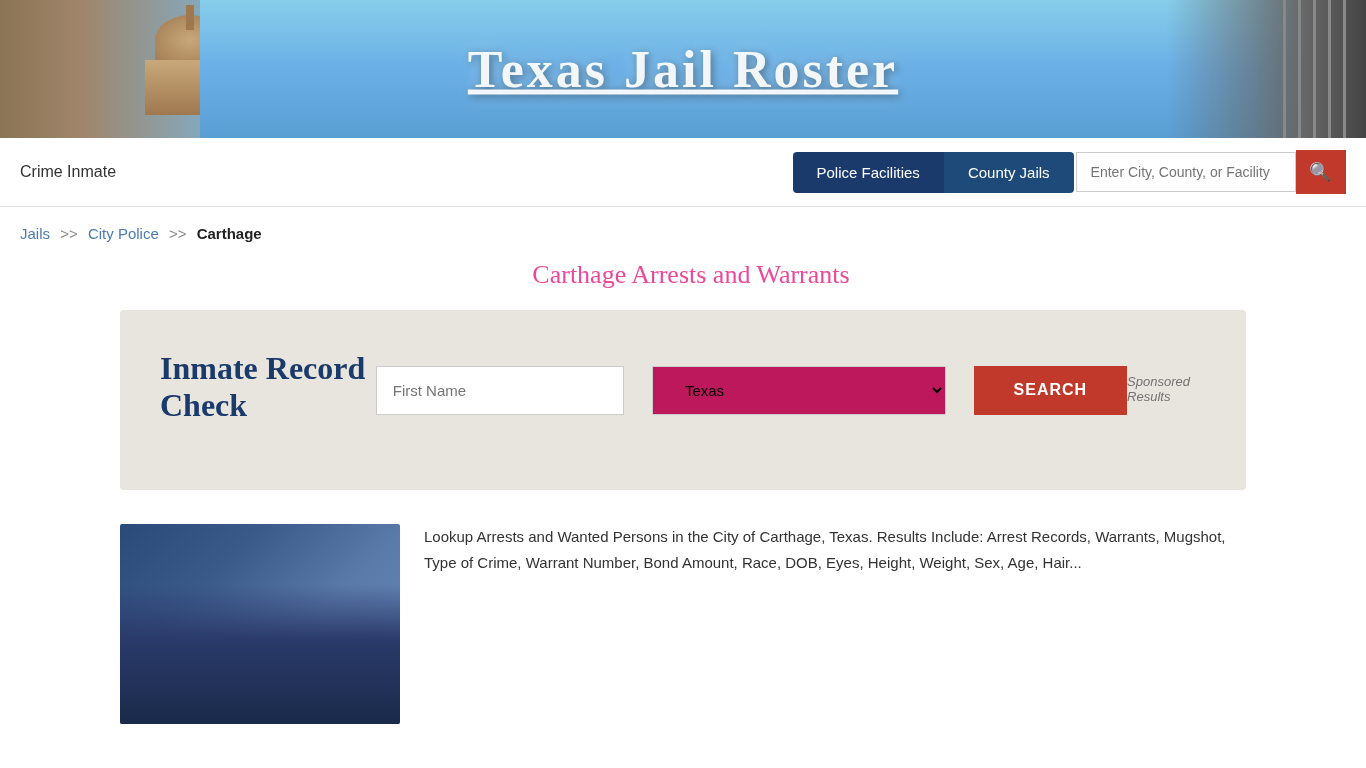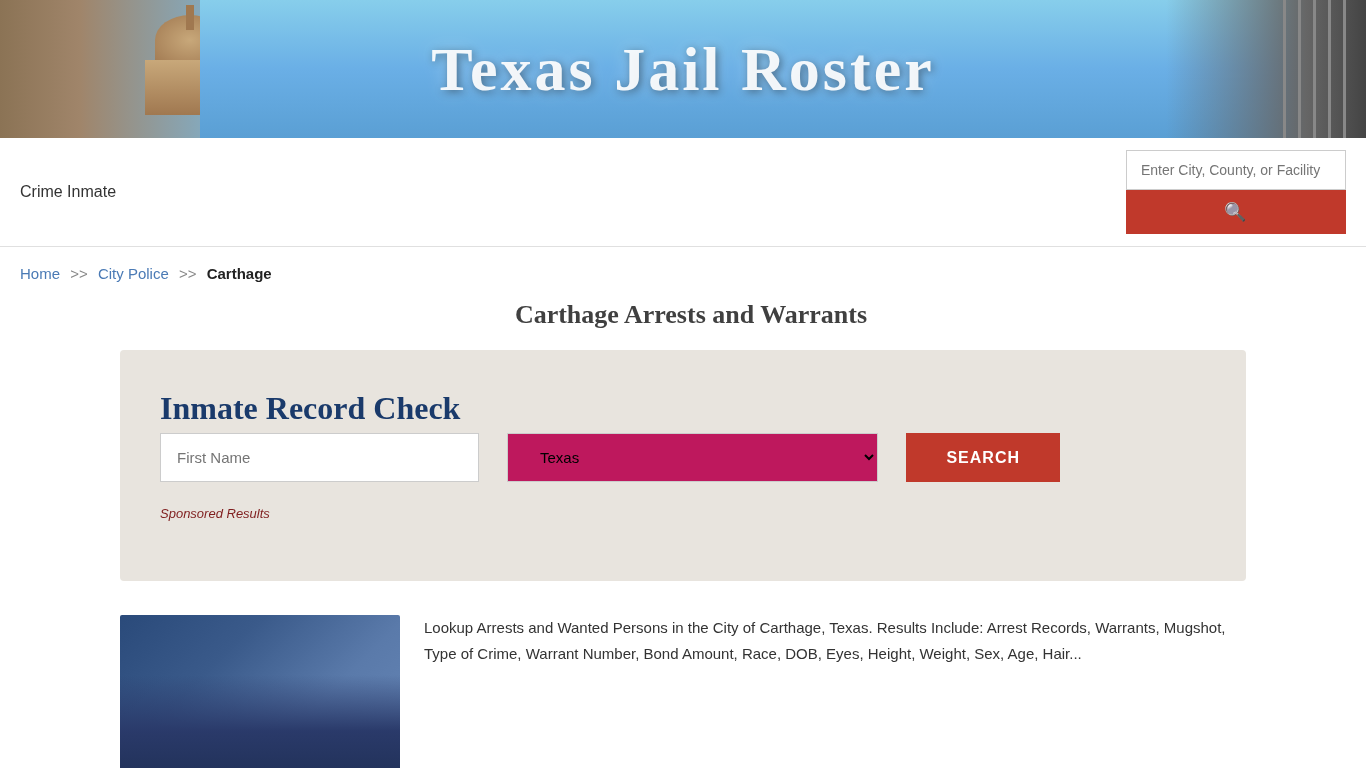--- a/index.html
+++ b/index.html
@@ -82,28 +82,29 @@
       bottom: 0;
       width: 3px;
       background: #888;
       box-shadow: -15px 0 0 #888, -30px 0 0 #888, -45px 0 0 #888, -60px 0 0 #888;
     }
     .header-title {
       position: absolute;
       left: 50%;
       top: 50%;
       transform: translate(-50%, -50%);
-      font-size: 62px;
+      font-size: 52px;
       font-weight: bold;
       color: rgba(255,255,255,0.92);
       text-shadow: 2px 2px 8px rgba(0,0,0,0.4), 0 0 20px rgba(255,255,255,0.3);
       letter-spacing: 3px;
       font-family: 'Times New Roman', Georgia, serif;
       white-space: nowrap;
       z-index: 2;
+      text-decoration: underline;
     }
 
     
     .nav-bar {
       display: flex;
       align-items: center;
       padding: 12px 20px;
       background: #fff;
       border-bottom: 1px solid #e0e0e0;
     }
@@ -133,22 +134,22 @@
       color: #fff;
       border: none;
       padding: 12px 24px;
       font-size: 15px;
       cursor: pointer;
       font-family: Arial, sans-serif;
       border-radius: 0 4px 4px 0;
     }
     .nav-search-wrapper {
       display: flex;
+      align-items: center;
       margin-left: 2px;
-      flex-direction: column;
     }
     .nav-search-input {
       width: 220px;
       padding: 11px 14px;
       border: 1px solid #ccc;
       font-size: 14px;
       font-family: Arial, sans-serif;
       outline: none;
     }
     .nav-search-btn {
@@ -182,35 +183,35 @@
     .breadcrumb .current {
       font-weight: bold;
       color: #222;
     }
 
     
     .page-title {
       text-align: center;
       font-size: 26px;
       font-family: Georgia, serif;
-      color: #404040;
+      color: #ec4899;
       margin: 10px 0 20px 16px;
-      font-weight: bold;
+      font-weight: normal;
     }
 
     
     .inmate-record-box {
       margin: 8px auto;
       width: calc(100% - 240px);
       background: #e8e4de;
       border-radius: 4px;
       padding: 40px 40px 60px 40px;
       display: flex;
-      flex-direction: column;
-      align-items: flex-start;
+      flex-direction: row;
+      align-items: center;
     }
     .inmate-record-title {
       font-size: 32px;
       font-family: Georgia, serif;
       color: #1a3a6b;
       font-weight: bold;
       margin-bottom: 6px;
     }
     .inmate-record-subtitle {
       font-size: 16px;
@@ -252,21 +253,21 @@
       font-weight: bold;
       letter-spacing: 1px;
       font-family: Arial, sans-serif;
       cursor: pointer;
       text-transform: uppercase;
     }
     .sponsored-results {
       align-self: flex-start;
       margin-top: 24px;
       font-size: 13px;
-      color: #7f1d1d;
+      color: #737373;
       font-family: Arial, sans-serif;
       font-style: italic;
     }
 
     
     .bottom-section {
       display: flex;
       gap: 24px;
       padding: 24px 120px;
       margin-top: 10px;
@@ -307,30 +308,34 @@
       <div class="body"></div>
     </div>
   </div>
   <div class="sky-bg"></div>
   <span class="header-title">Texas Jail Roster</span>
   <div class="jail-bars-img"></div>
 </div>
 
 <div class="nav-bar">
   <span class="search-inmate-label">Crime Inmate</span>
+  <div class="nav-buttons">
+    <button class="nav-btn-police">Police Facilities</button>
+    <button class="nav-btn-county">County Jails</button>
+  </div>
   <div class="nav-search-wrapper">
     <input class="nav-search-input" type="text" placeholder="Enter City, County, or Facility" style="">
     <button class="nav-search-btn">
       <span class="search-icon-white">🔍</span>
     </button>
   </div>
 </div>
 
 <div class="breadcrumb">
-  <a href="#">Home</a>
+  <a href="#">Jails</a>
   <span class="separator">&gt;&gt;</span>
   <a href="#">City Police</a>
   <span class="separator">&gt;&gt;</span>
   <span class="current">Carthage</span>
 </div>
 
 <h1 class="page-title">Carthage Arrests and Warrants</h1>
 
 <div class="inmate-record-box">
   <div class="inmate-record-title">Inmate Record Check</div>

